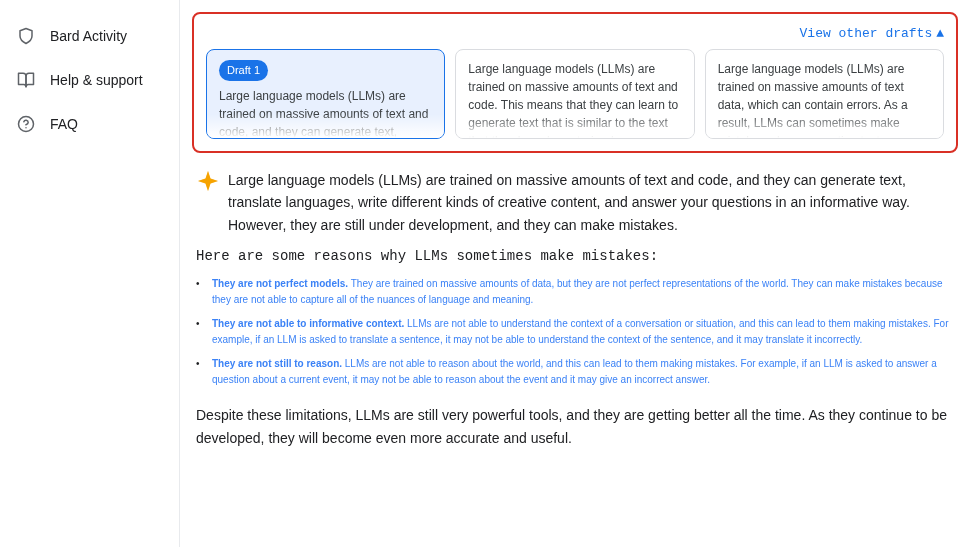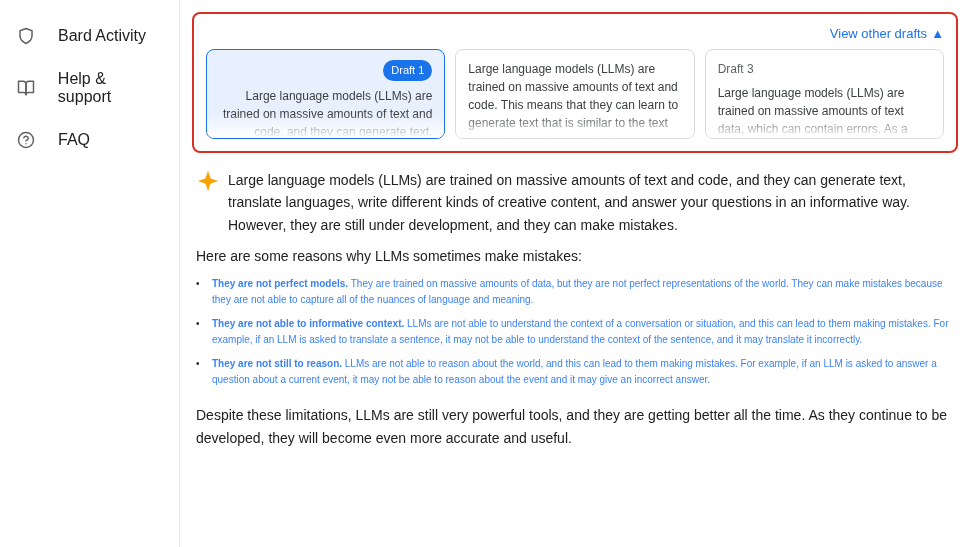--- a/index.html
+++ b/index.html
@@ -19,25 +19,25 @@
       min-width: 180px;
       padding: 16px 0;
       border-right: 1px solid #e8eaed;
       display: flex;
       flex-direction: column;
       gap: 4px;
     }
     .sidebar-item {
       display: flex;
       align-items: center;
-      gap: 22px;
+      gap: 14px;
       padding: 10px 16px;
       cursor: pointer;
       border-radius: 0 24px 24px 0;
-      font-size: 16px;
+      font-size: 14px;
       color: #202124;
     }
     .sidebar-item .icon {
       width: 20px;
       height: 20px;
       display: flex;
       align-items: center;
       justify-content: center;
       color: #5f6368;
       font-size: 16px;
@@ -60,20 +60,21 @@
       background: #fff;
       padding: 12px;
       position: relative;
     }
     .drafts-header {
       display: flex;
       justify-content: flex-end;
       align-items: center;
       margin-bottom: 8px;
       gap: 4px;
+      font-family: Liberation Mono, monospace;
     }
     .view-other-drafts {
       color: #1a73e8;
       font-size: 13px;
       cursor: pointer;
       display: flex;
       align-items: center;
       gap: 4px;
     }
     .drafts-grid {
@@ -95,21 +96,20 @@
     .draft-card::after {
       content: '';
       position: absolute;
       bottom: 0; left: 0; right: 0;
       height: 24px;
       background: linear-gradient(transparent, #fff);
     }
     .draft-card.active {
       border-color: #1a73e8;
       background: #e8f0fe;
-      text-align: right;
     }
     .draft-badge {
       display: inline-block;
       background: #1a73e8;
       color: #fff;
       font-size: 11px;
       padding: 2px 8px;
       border-radius: 12px;
       margin-bottom: 6px;
       font-weight: 500;
@@ -139,20 +139,21 @@
     }
     .response-text {
       font-size: 14px;
       line-height: 1.6;
       color: #202124;
     }
     .section-title {
       margin: 12px 0 8px 0;
       font-size: 14px;
       color: #202124;
+      font-family: Liberation Mono, monospace;
     }
     .bullet-list {
       list-style: none;
       padding: 0;
       margin: 0 0 12px 0;
     }
     .bullet-list li {
       padding: 4px 0 4px 16px;
       position: relative;
       font-size: 10px;
@@ -220,21 +221,20 @@
       <div class="draft-card active">
         <div><span class="draft-badge">Draft 1</span></div>
         <div>Large language models (LLMs) are trained on massive amounts of text and code, and they can generate text, translate languages, write different kinds of creative content, and answer your questions in an informative way. However, they are still under development, and...</div>
       </div>
 
       <div class="draft-card">
         <div>Large language models (LLMs) are trained on massive amounts of text and code. This means that they can learn to generate text that is similar to the text that they have been trained on. However, LLMs can also make mistakes, especially when they are asked to generate...</div>
       </div>
 
       <div class="draft-card">
-        <div><span class="draft-label">Draft 3</span></div>
         <div>Large language models (LLMs) are trained on massive amounts of text data, which can contain errors. As a result, LLMs can sometimes make mistakes when generating text, translating languages, or answering questions...</div>
       </div>
 
     </div>
   </div>
 
   <div class="response-area">
     <div class="response-header">
       <svg class="bard-icon" viewBox="0 0 24 24" fill="none">
         <polygon points="12,2 14.5,9.5 22,12 14.5,14.5 12,22 9.5,14.5 2,12 9.5,9.5" fill="#F9AB00"></polygon>

